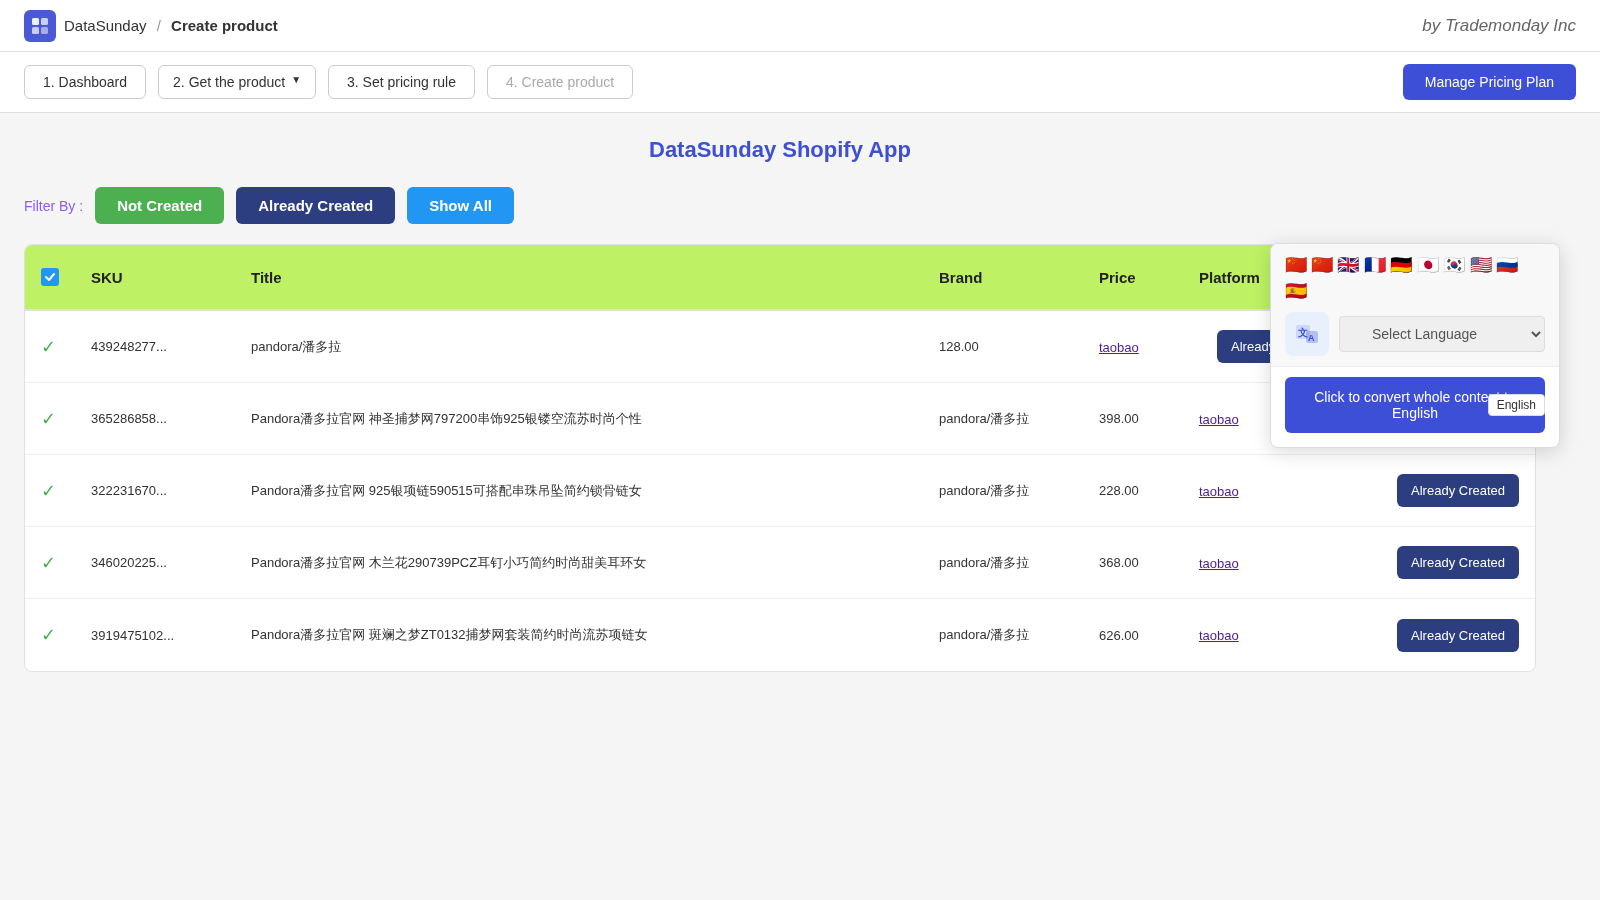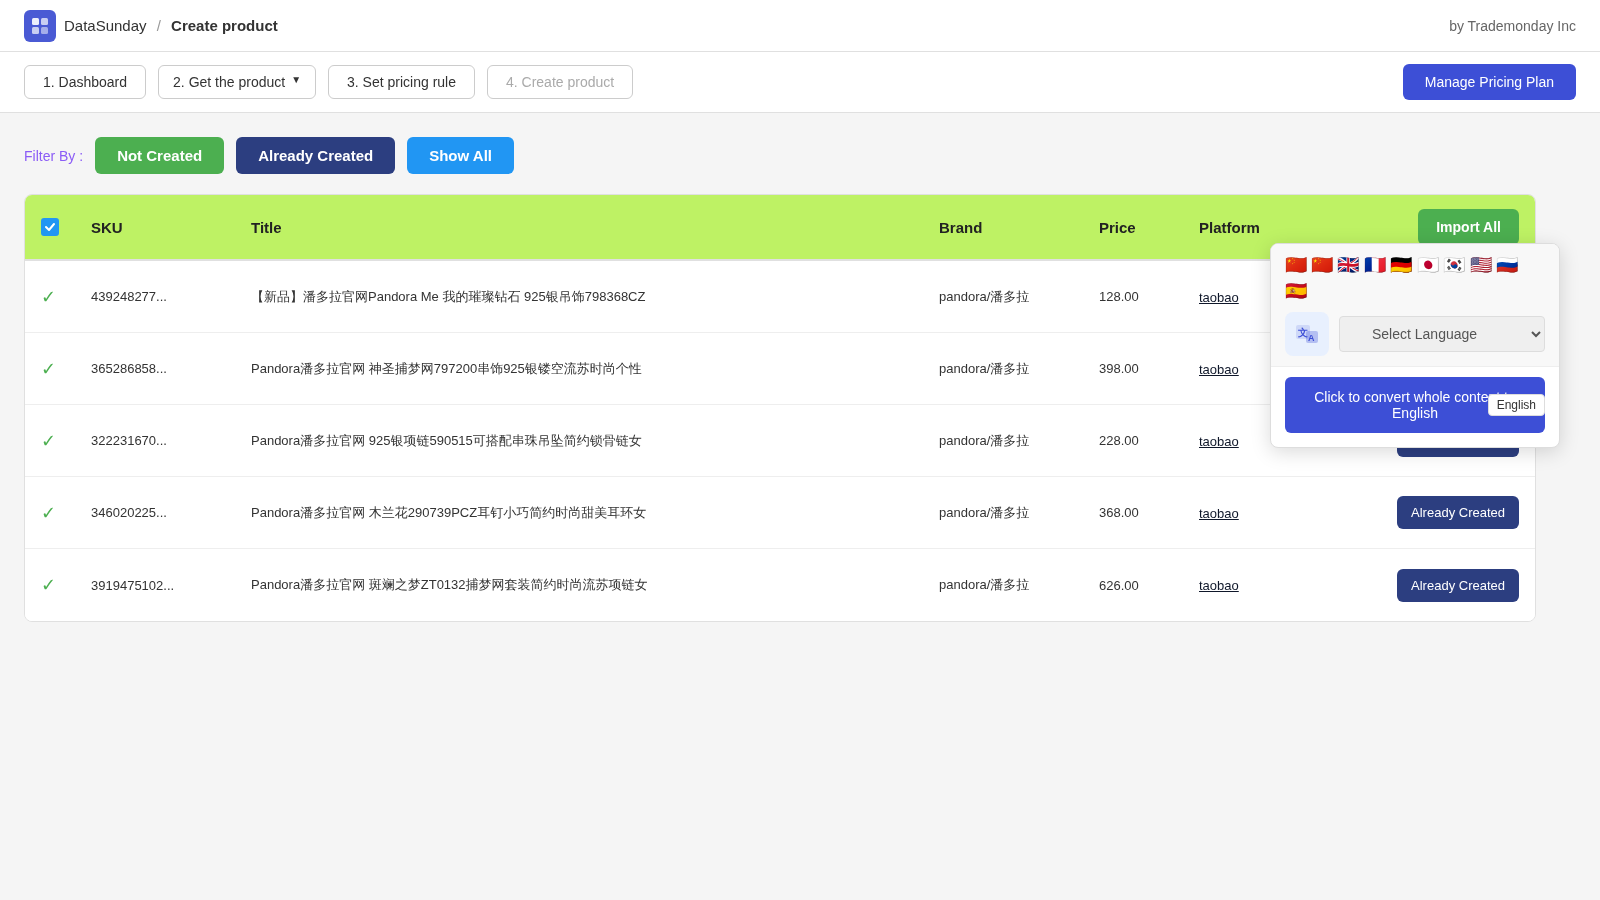--- a/index.html
+++ b/index.html
@@ -5,21 +5,21 @@
     * { box-sizing: border-box; margin: 0; padding: 0; }
     body { font-family: -apple-system, BlinkMacSystemFont, 'Segoe UI', sans-serif; background: #f5f5f5; font-size: 14px; color: #333; }
 
     
     .header { background: #fff; border-bottom: 1px solid #e0e0e0; padding: 0 24px; display: flex; align-items: center; justify-content: space-between; height: 52px; gap: 24px; }
     .header-left { display: flex; align-items: center; gap: 8px; }
     .logo { width: 32px; height: 32px; background: #4a5ad4; border-radius: 6px; display: flex; align-items: center; justify-content: center; }
     .logo svg { width: 20px; height: 20px; }
     .breadcrumb { font-size: 15px; color: #555; }
     .breadcrumb span { color: #333; font-weight: 500; }
-    .header-right { font-size: 14px; color: #666; }
+    .header-right { font-size: 17px; color: #666; font-style: italic; }
 
     
     .nav-bar { background: #fff; padding: 12px 24px; display: flex; align-items: center; gap: 12px; border-bottom: 1px solid #e0e0e0; }
     .nav-tab { border: 1px solid #ccc; background: #fff; padding: 8px 18px; border-radius: 6px; cursor: pointer; font-size: 14px; color: #333; white-space: nowrap; }
     .nav-tab-dropdown { display: flex; align-items: flex-start; gap: 6px; border: 1px solid #ccc; background: #fff; padding: 8px 14px; border-radius: 6px; cursor: pointer; font-size: 14px; color: #333; }
     .manage-btn { margin-left: auto; background: #3d4fd6; color: #fff; border: none; padding: 10px 22px; border-radius: 6px; cursor: pointer; font-size: 14px; font-weight: 500; }
 
     
     .main { padding: 24px; max-width: 1560px; position: relative; }
     .page-title { text-align: center; font-size: 22px; font-weight: 700; color: #3d4fd6; margin-bottom: 24px; }
@@ -37,21 +37,21 @@
     .table-header { display: grid; grid-template-columns: 50px 160px 1fr 160px 100px 140px 180px; align-items: center; padding: 14px 16px; border-bottom: 2px solid #e0e0e0; background: #bef264; }
     .table-header-cell { font-weight: 700; font-size: 15px; color: #222; }
     .table-row { display: grid; grid-template-columns: 50px 160px 1fr 160px 100px 140px 180px; align-items: center; padding: 16px 16px; border-bottom: 1px solid #eee; background: #fff; min-height: 72px; }
     .table-row:last-child { border-bottom: none; }
     .check-box { width: 18px; height: 18px; border: 2px solid #2196F3; border-radius: 3px; background: #2196F3; display: flex; align-items: center; justify-content: center; }
     .check-box svg { width: 12px; height: 12px; }
     .sku-text { font-size: 13px; color: #333; }
     .title-text { font-size: 13px; color: #333; line-height: 1.5; }
     .brand-text { font-size: 13px; color: #333; line-height: 1.5; }
     .price-text { font-size: 13px; color: #333; }
-    .platform-link { color: #0f172a; text-decoration: underline; cursor: pointer; font-size: 13px; text-align: right; }
+    .platform-link { color: #4c1d95; text-decoration: underline; cursor: pointer; font-size: 13px; text-align: right; }
     .already-btn { background: #2c3e80; color: #fff; border: none; padding: 9px 14px; border-radius: 6px; font-size: 13px; cursor: pointer; white-space: nowrap; font-weight: 500; }
     .import-all-btn { background: #4CAF50; color: #fff; border: none; padding: 10px 18px; border-radius: 6px; font-size: 14px; cursor: pointer; font-weight: 600; justify-self: end; }
 
     
     .translate-panel { position: absolute; top: 130px; right: 0; width: 290px; background: #fff; border: 1px solid #ddd; border-radius: 8px; box-shadow: 0 4px 20px rgba(0,0,0,0.15); z-index: 100; overflow: hidden; }
     .translate-icon { width: 44px; height: 44px; background: #e8f0fe; border-radius: 8px; display: flex; align-items: center; justify-content: center; flex-shrink: 0; }
     .flag-row { display: flex; gap: 4px; flex-wrap: wrap; font-size: 18px; }
     .lang-select { width: 100%; border: 1px solid #ddd; border-radius: 4px; padding: 8px 12px; font-size: 14px; color: #555; outline: none; margin: 10px 0 0 0; }
     .translate-body { padding: 10px 14px 14px; }
     .convert-btn { width: 100%; background: #3d4fd6; color: #fff; border: none; border-radius: 6px; padding: 12px; font-size: 14px; cursor: pointer; font-weight: 500; }
@@ -85,20 +85,21 @@
   <button class="nav-tab-dropdown">
     <span>2. Get the product</span>
     <span style="font-size:10px;">▼</span>
   </button>
   <button class="nav-tab">3. Set pricing rule</button>
   <button class="nav-tab" style="color:#aaa; cursor:default;">4. Create product</button>
   <button class="manage-btn">Manage Pricing Plan</button>
 </div>
 
 <div class="main">
+  <div class="page-title">DataSunday Shopify App</div>
 
   <div class="filter-bar">
     <span class="filter-label">Filter By :</span>
     <button class="filter-btn green">Not Created</button>
     <button class="filter-btn dark-blue">Already Created</button>
     <button class="filter-btn blue">Show All</button>
   </div>
 
   <div class="table-container">
 
@@ -117,21 +118,20 @@
       <div class="table-header-cell">Platform</div>
       <div class="table-header-cell" style="text-align:right;">
         <button class="import-all-btn">Import All</button>
       </div>
     </div>
 
     <div id="table-body">
         <div class="table-row">
     <div style="color:#4CAF50; font-size:18px;">✓</div>
     <div class="sku-text">439248277...</div>
-    <div class="title-text">【新品】潘多拉官网Pandora Me 我的璀璨钻石 925银吊饰798368CZ</div>
     <div class="brand-text">pandora/潘多拉</div>
     <div class="price-text">128.00</div>
     <div><a class="platform-link" href="#">taobao</a></div>
     <div style="text-align:right;"><button class="already-btn">Already Created</button></div>
   </div>
         <div class="table-row">
     <div style="color:#4CAF50; font-size:18px;">✓</div>
     <div class="sku-text">365286858...</div>
     <div class="title-text">Pandora潘多拉官网 神圣捕梦网797200串饰925银镂空流苏时尚个性</div>
     <div class="brand-text">pandora/潘多拉</div>

